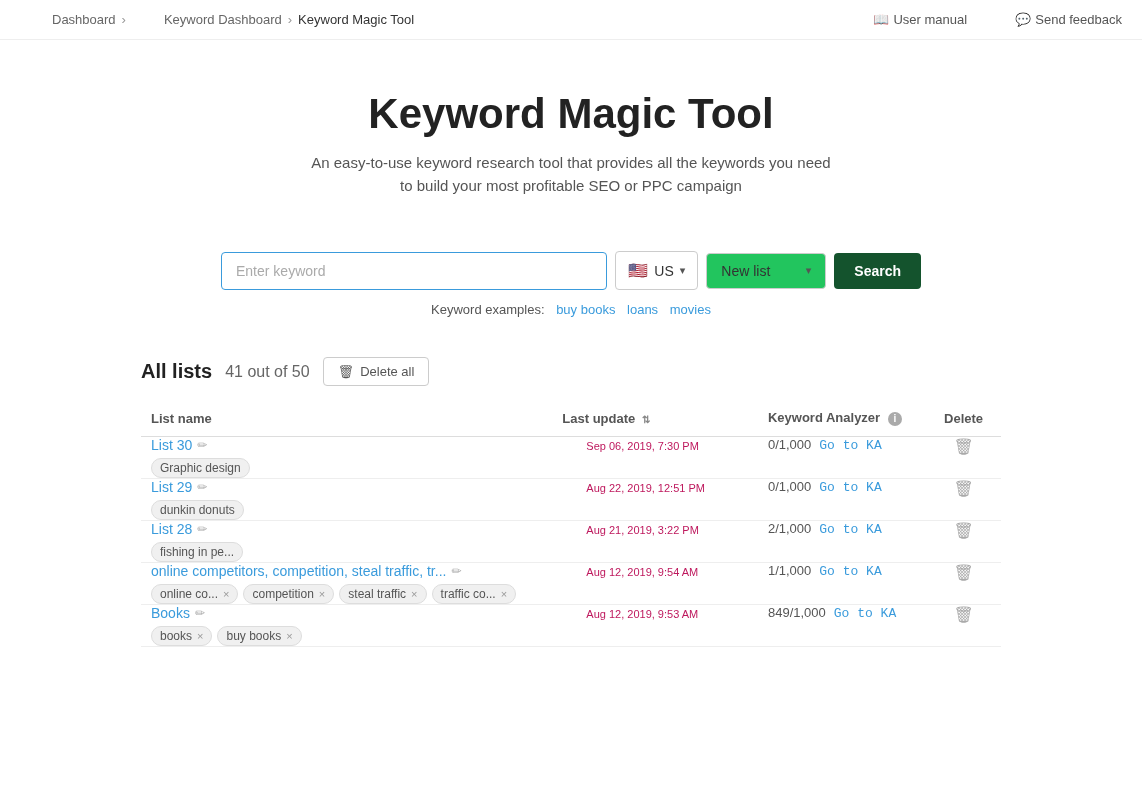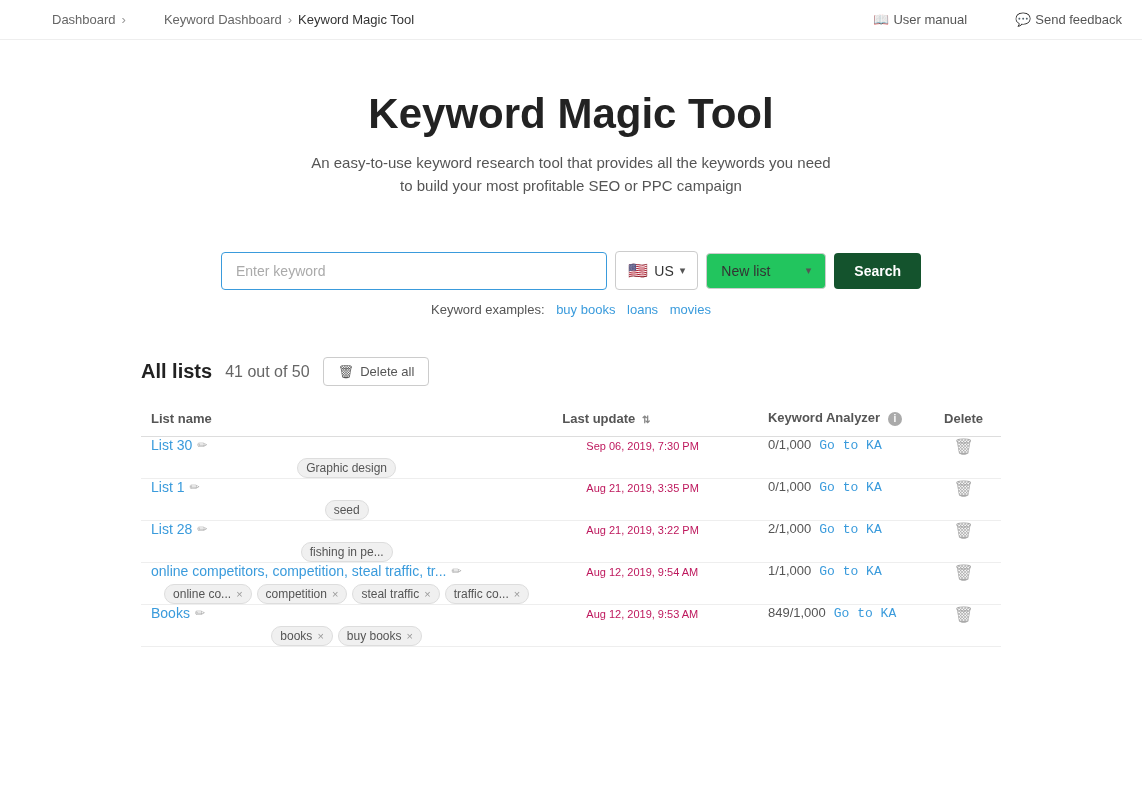--- a/index.html
+++ b/index.html
@@ -197,21 +197,20 @@
       color: #aaa;
       font-size: 12px;
       cursor: pointer;
     }
 
     .tags-row {
       display: flex;
       flex-wrap: wrap;
       gap: 5px;
       margin-top: 5px;
-      justify-content: center;
     }
     .tag {
       display: inline-flex;
       align-items: center;
       gap: 3px;
       background: #f0f0f0;
       border: 1px solid #ddd;
       border-radius: 12px;
       padding: 2px 8px;
       font-size: 12px;
@@ -353,25 +352,25 @@
               </div></div>
           </td>
           <td><span class="update-time">Sep 06, 2019, 7:30 PM</span></td>
           <td class="ka-cell"><span class="ratio">0/1,000</span><a class="go-ka-link" href="#">Go to KA</a></td>
           <td>
             <button class="delete-btn">🗑</button>
           </td>
         </tr>
         <tr>
           <td>
-            <div><a class="list-name-link" href="#">List 1<span class="edit-icon">✏</span></a><div class="tags-row">
-                <span class="tag">seed</span>
+            <div><a class="list-name-link" href="#">List 29<span class="edit-icon">✏</span></a><div class="tags-row">
+                <span class="tag">dunkin donuts</span>
               </div></div>
           </td>
-          <td><span class="update-time">Aug 21, 2019, 3:35 PM</span></td>
+          <td><span class="update-time">Aug 22, 2019, 12:51 PM</span></td>
           <td class="ka-cell"><span class="ratio">0/1,000</span><a class="go-ka-link" href="#">Go to KA</a></td>
           <td>
             <button class="delete-btn">🗑</button>
           </td>
         </tr>
         <tr>
           <td>
             <div><a class="list-name-link" href="#">List 28<span class="edit-icon">✏</span></a><div class="tags-row">
                 <span class="tag">fishing in pe...</span>
               </div></div>

